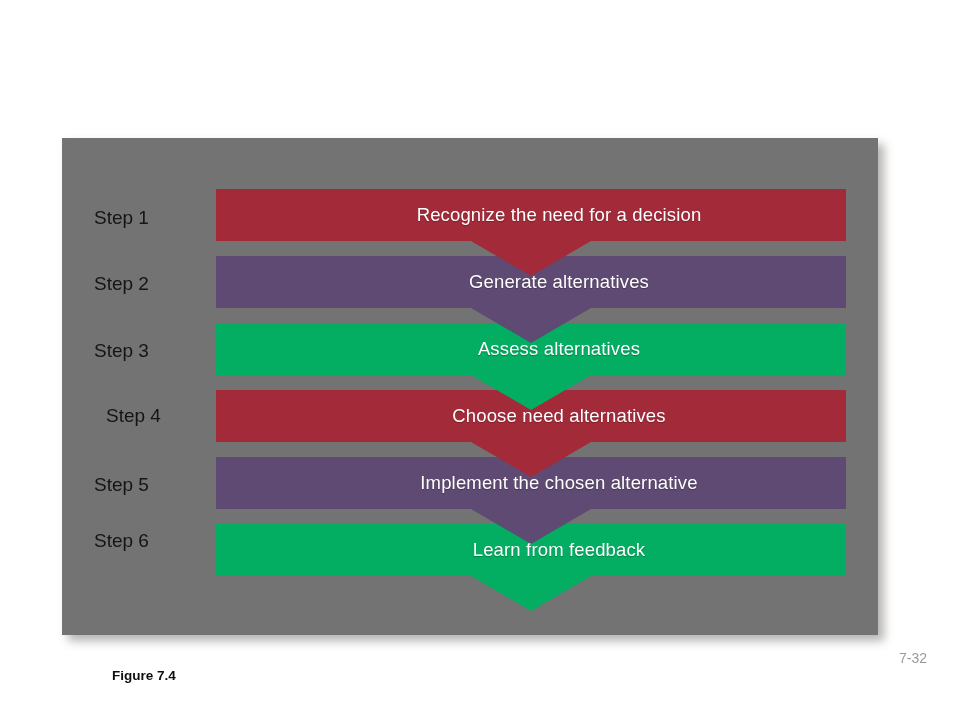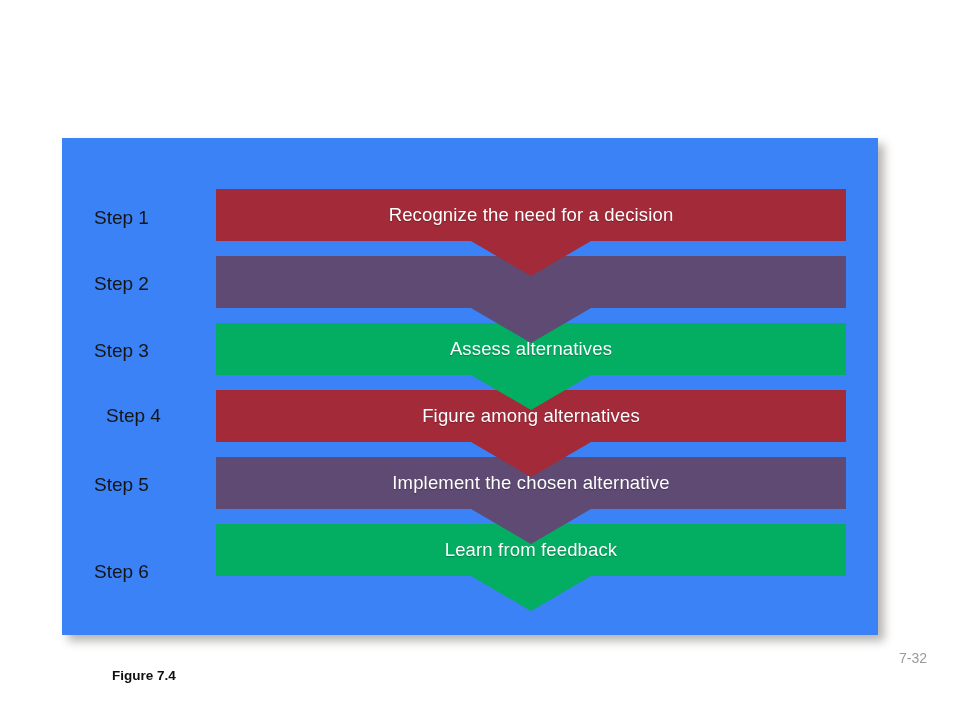--- a/index.html
+++ b/index.html
@@ -35,21 +35,21 @@
     white-space: nowrap;
   }
 
   
   #figure-panel {
     position: absolute;
     left: 62px;
     top: 138px;
     width: 816px;
     height: 497px;
-    background: #3b82f6;
+    background: #737373;
     box-shadow: 6px 6px 9px rgba(80, 76, 70, 0.42);
   }
 
   
   .step-label {
     position: absolute;
     left: 32px;
     width: 140px;
     font-size: 19px;
     font-weight: 400;
@@ -86,20 +86,21 @@
     display: flex;
     align-items: center;
     justify-content: center;
     color: #ffffff;
     font-size: 18.5px;
     font-weight: 400;
     letter-spacing: 0.15px;
     text-shadow: 0 1px 1px rgba(0, 0, 0, 0.28);
     white-space: nowrap;
     pointer-events: none;
+    padding-left: 28px;
   }
 
   
   #figure-caption {
     position: absolute;
     left: 112px;
     top: 668px;
     font-size: 13.5px;
     font-weight: bold;
     color: #0f0f0f;
@@ -119,21 +120,21 @@
 <div id="slide">
 
 
   <div id="figure-panel">
 
     <div class="step-label" style="top:70px;">Step 1</div>
     <div class="step-label" style="top:136px;">Step 2</div>
     <div class="step-label" style="top:203px;">Step 3</div>
     <div class="step-label" style="top:268px;margin-left:12px;">Step 4</div>
     <div class="step-label" style="top:337px;">Step 5</div>
-    <div class="step-label" style="top:424px;">Step 6</div>
+    <div class="step-label" style="top:393px;">Step 6</div>
 
     <div class="band-wrap" style="top:319px; z-index:2;">
       <div class="band">
         <svg viewBox="0 0 630 90" preserveAspectRatio="none" aria-hidden="true">
           <polygon points="0,0 630,0 630,52 375,52 315,87 255,52 0,52" fill="#5e4a72"></polygon>
         </svg>
       </div>
       <div class="band-text">Implement the chosen alternative</div>
     </div>
 
@@ -145,38 +146,39 @@
       </div>
       <div class="band-text">Learn from feedback</div>
     </div>
 
     <div class="band-wrap" style="top:252px; z-index:3;">
       <div class="band">
         <svg viewBox="0 0 630 90" preserveAspectRatio="none" aria-hidden="true">
           <polygon points="0,0 630,0 630,52 375,52 315,87 255,52 0,52" fill="#a32b39"></polygon>
         </svg>
       </div>
-      <div class="band-text">Figure among alternatives</div>
+      <div class="band-text">Choose need alternatives</div>
     </div>
 
     <div class="band-wrap" style="top:185px; z-index:4;">
       <div class="band">
         <svg viewBox="0 0 630 90" preserveAspectRatio="none" aria-hidden="true">
           <polygon points="0,0 630,0 630,52 375,52 315,87 255,52 0,52" fill="#03ae62"></polygon>
         </svg>
       </div>
       <div class="band-text">Assess alternatives</div>
     </div>
 
     <div class="band-wrap" style="top:118px; z-index:5;">
       <div class="band">
         <svg viewBox="0 0 630 90" preserveAspectRatio="none" aria-hidden="true">
           <polygon points="0,0 630,0 630,52 375,52 315,87 255,52 0,52" fill="#5e4a72"></polygon>
         </svg>
       </div>
+      <div class="band-text">Generate alternatives</div>
     </div>
 
     <div class="band-wrap" style="top:51px; z-index:6;">
       <div class="band">
         <svg viewBox="0 0 630 90" preserveAspectRatio="none" aria-hidden="true">
           <polygon points="0,0 630,0 630,52 375,52 315,87 255,52 0,52" fill="#a32b39"></polygon>
         </svg>
       </div>
       <div class="band-text">Recognize the need for a decision</div>
     </div>

